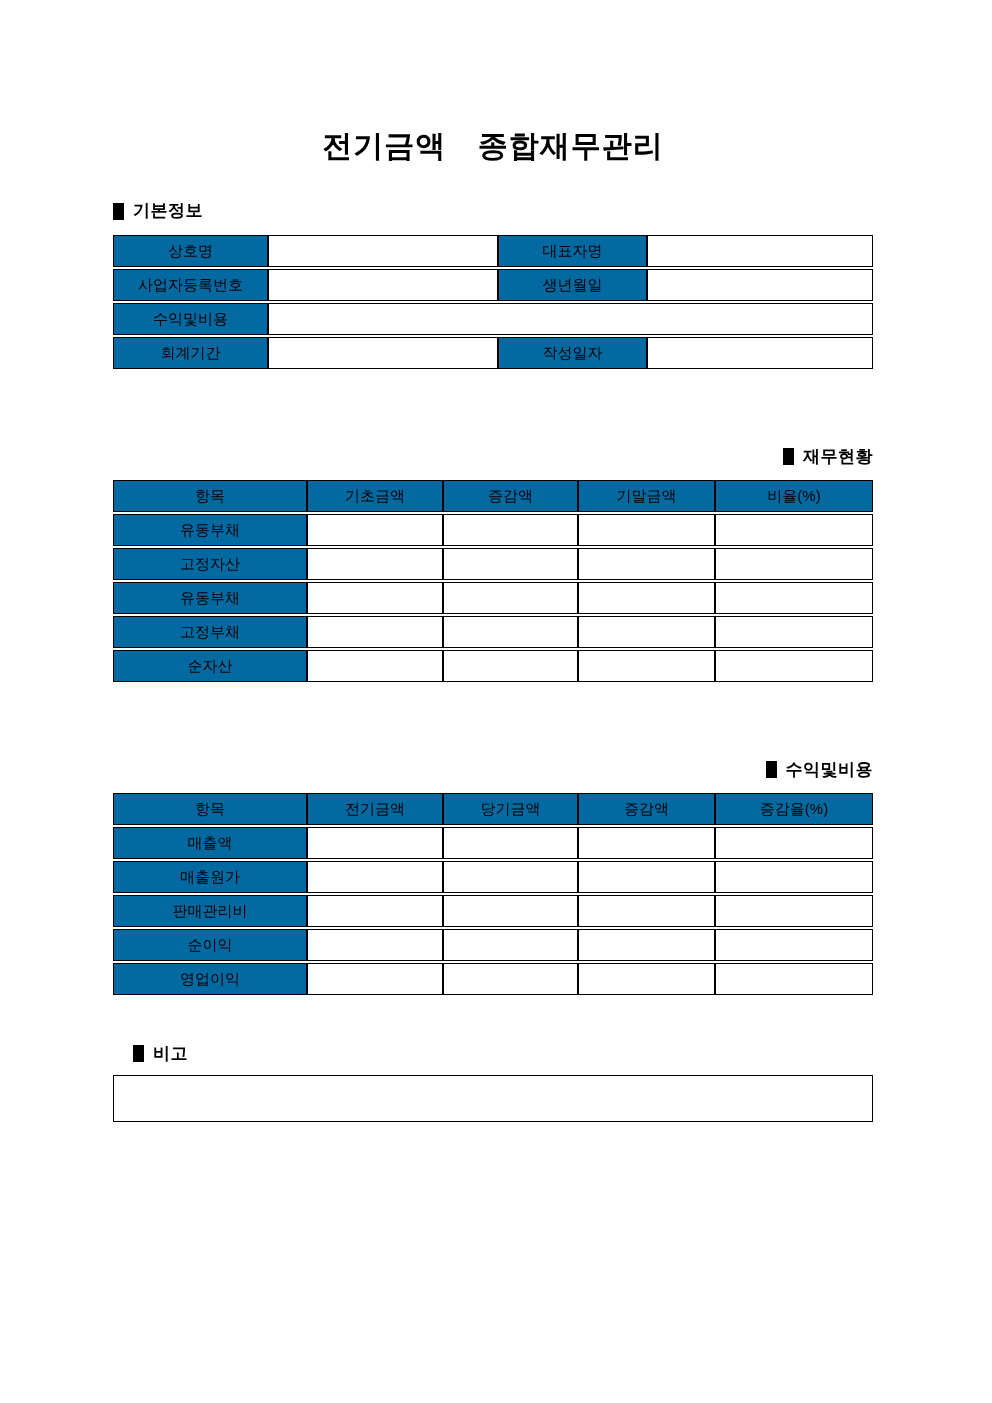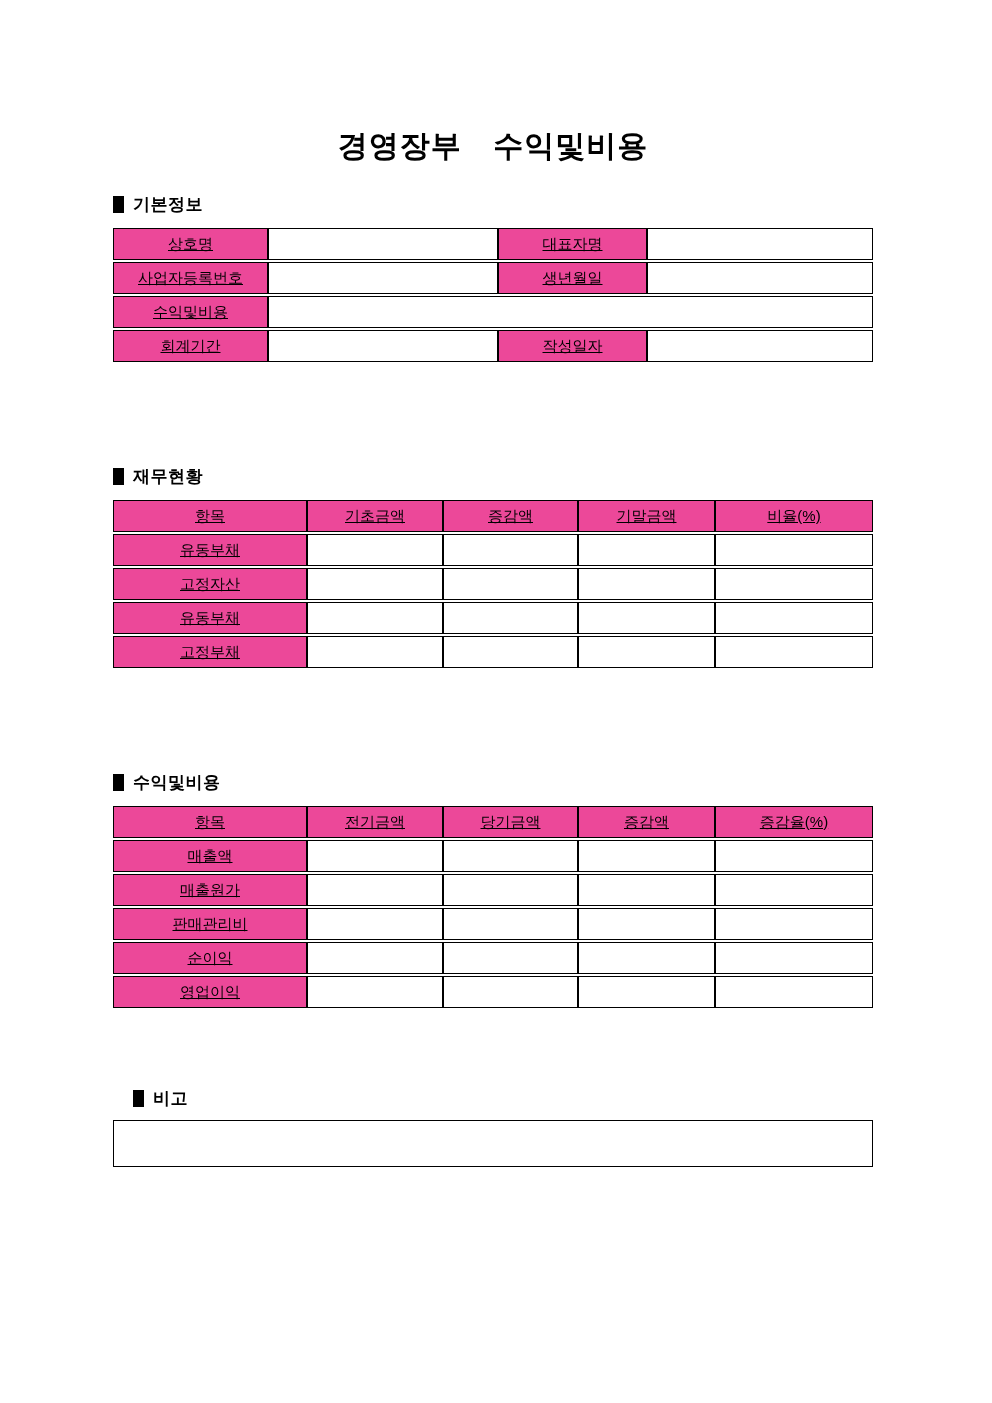--- a/index.html
+++ b/index.html
@@ -28,59 +28,59 @@
     line-height: 21px;
     letter-spacing: 0.5px;
   }
   .section-head .bullet {
     display: inline-block;
     width: 11px; height: 17px;
     background: #000000;
     margin-right: 9px;
     flex: 0 0 auto;
   }
-  .mt-first   { margin-top: 26px; }
-  .mt-section { margin-top: 102px; }
-  .mt-last    { margin-top: 78px; padding-left: 20px; }
+  .mt-first   { margin-top: 33px; font-family: Liberation Mono, monospace; }
+  .mt-section { margin-top: 75px; justify-content: flex-end; }
+  .mt-last    { margin-top: 46px; padding-left: 20px; }
 
   table.form-table {
     border-collapse: separate;
     border-spacing: 0 2px;
     width: 760px;
     table-layout: fixed;
     margin-top: 11px;
   }
   table.form-table td, table.form-table th {
     border: 1.5px solid #000000;
     height: 32px;
     padding: 0 4px;
     text-align: center;
     vertical-align: middle;
     font-size: 15px;
     font-weight: normal;
     overflow: hidden;
     white-space: nowrap;
   }
-  .cell-label { background: #ec4899; text-decoration: underline; }
+  .cell-label { background: #0369a1; }
   .cell-value { background: #ffffff; }
 
   .remarks-box {
     margin-top: 11px;
     width: 760px; height: 47px;
     border: 1.5px solid #000000;
     background: #ffffff;
   }
 </style>
 </head>
 <body>
 
 <div class="page">
   <div class="content">
 
-    <h1 class="doc-title">경영장부 수익및비용</h1>
+    <h1 class="doc-title">전기금액 종합재무관리</h1>
 
     <div class="section-head mt-first">
       <span class="bullet"></span>
       <span>기본정보</span>
     </div>
 
     <table class="form-table">
       <colgroup>
         <col style="width:155px">
           <col style="width:230px">
@@ -155,20 +155,27 @@
           <td class="cell-value"></td>
           <td class="cell-value"></td>
         </tr>
         <tr>
           <td class="cell-label">고정부채</td>
           <td class="cell-value"></td>
           <td class="cell-value"></td>
           <td class="cell-value"></td>
           <td class="cell-value"></td>
         </tr>
+        <tr>
+          <td class="cell-label">순자산</td>
+          <td class="cell-value"></td>
+          <td class="cell-value"></td>
+          <td class="cell-value"></td>
+          <td class="cell-value"></td>
+        </tr>
       </tbody>
     </table>
 
     <div class="section-head mt-section">
       <span class="bullet"></span>
       <span>수익및비용</span>
     </div>
 
     <table class="form-table">
       <colgroup>

